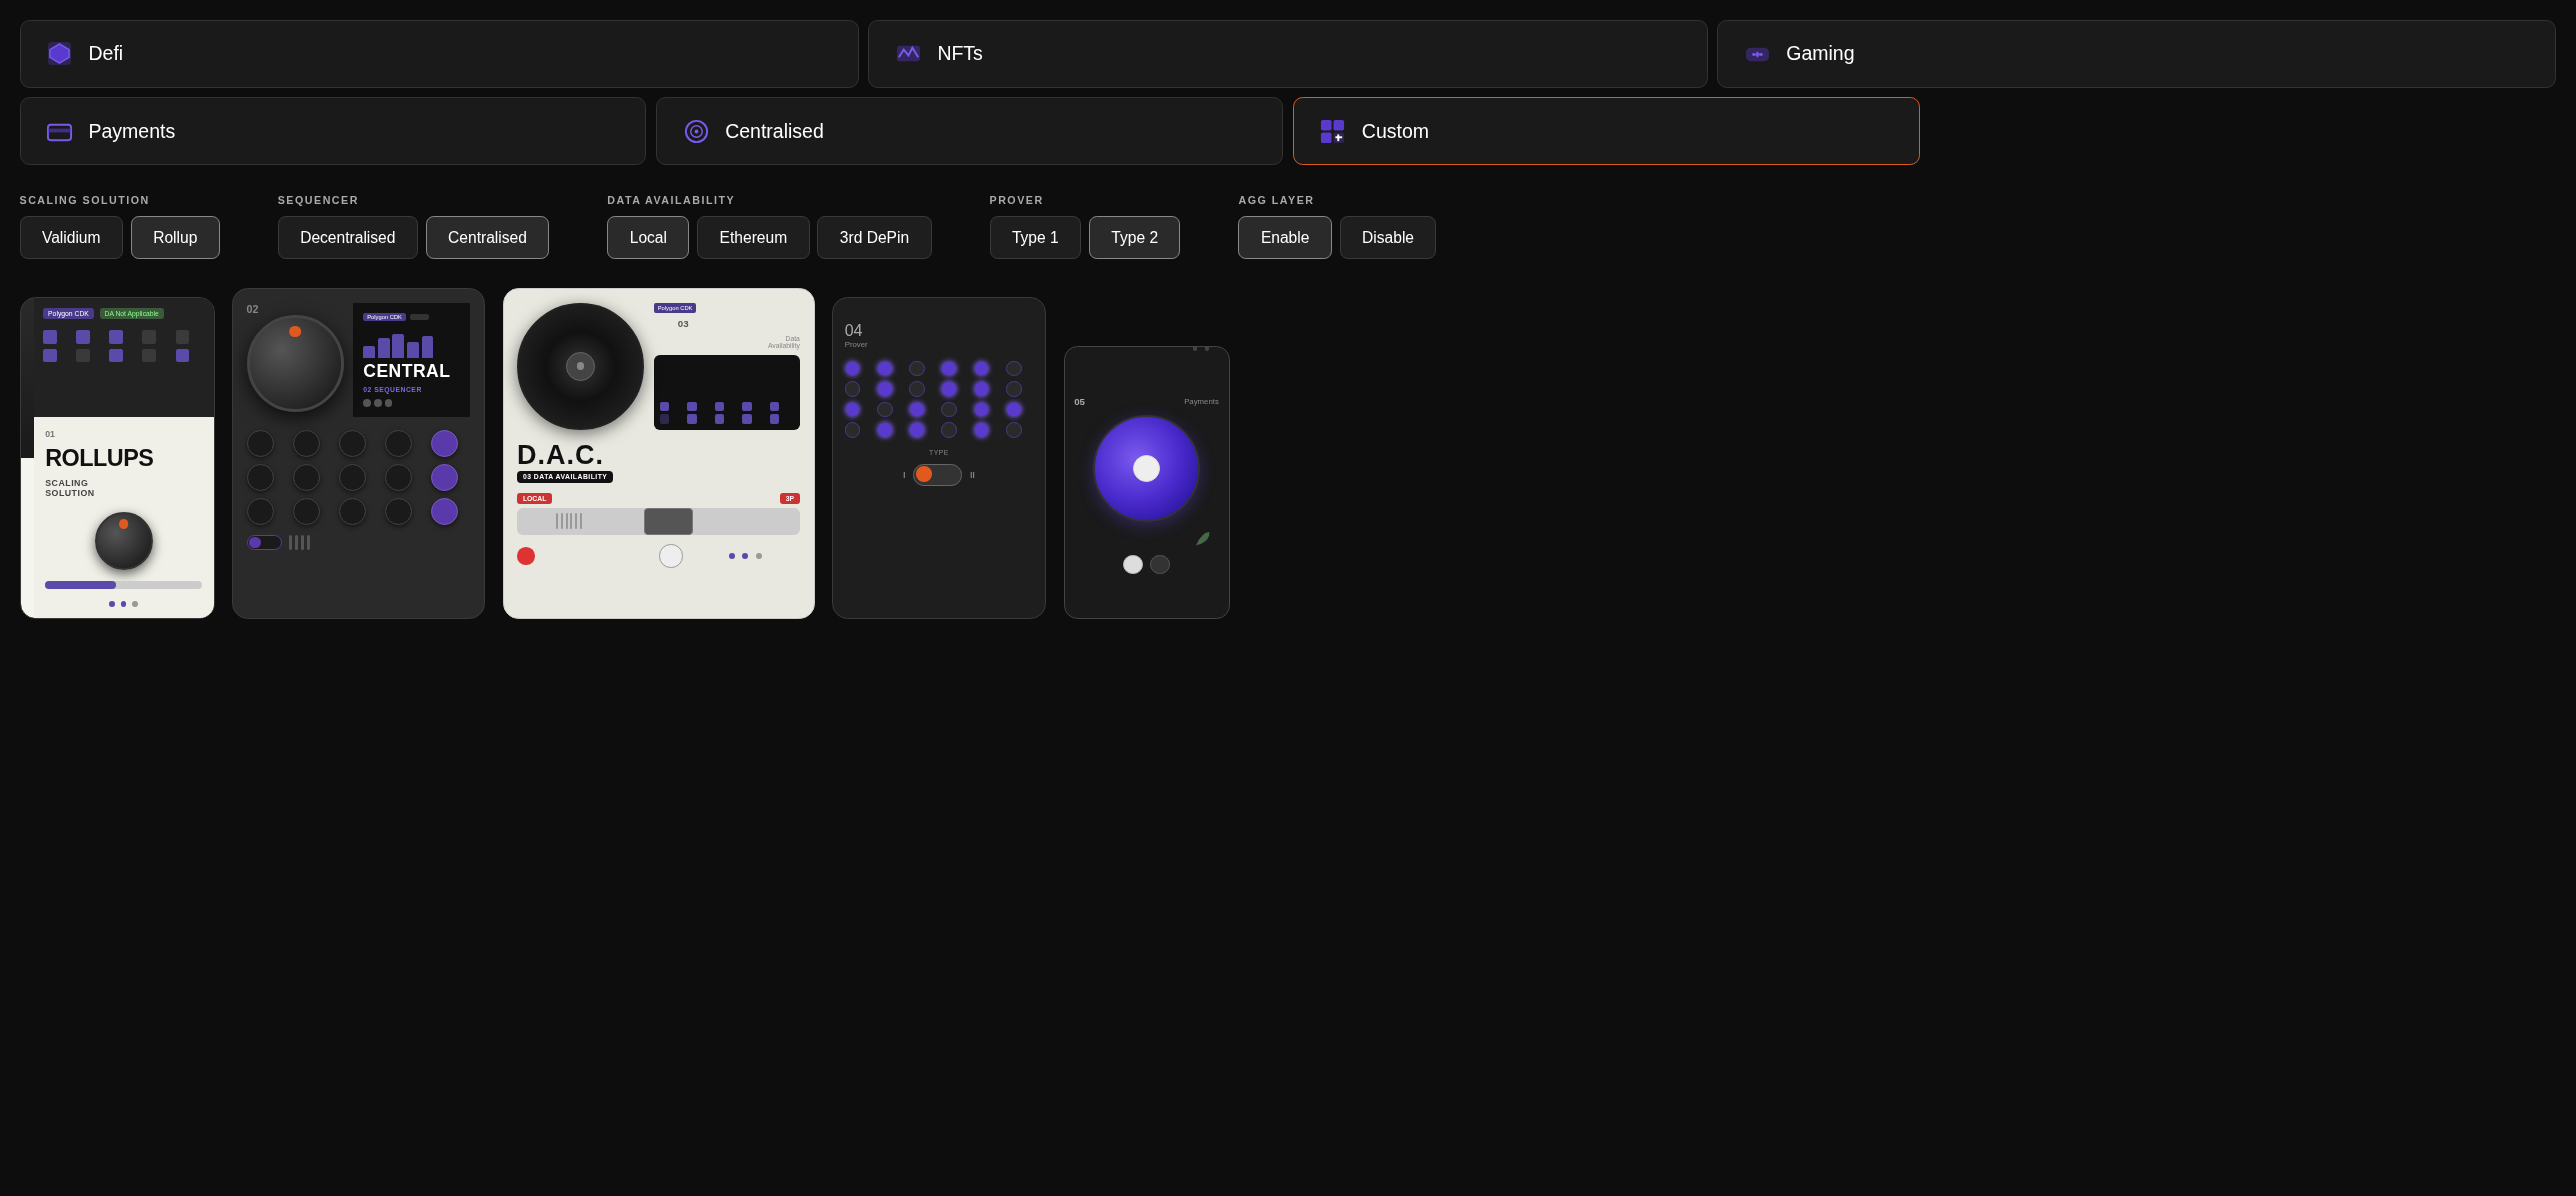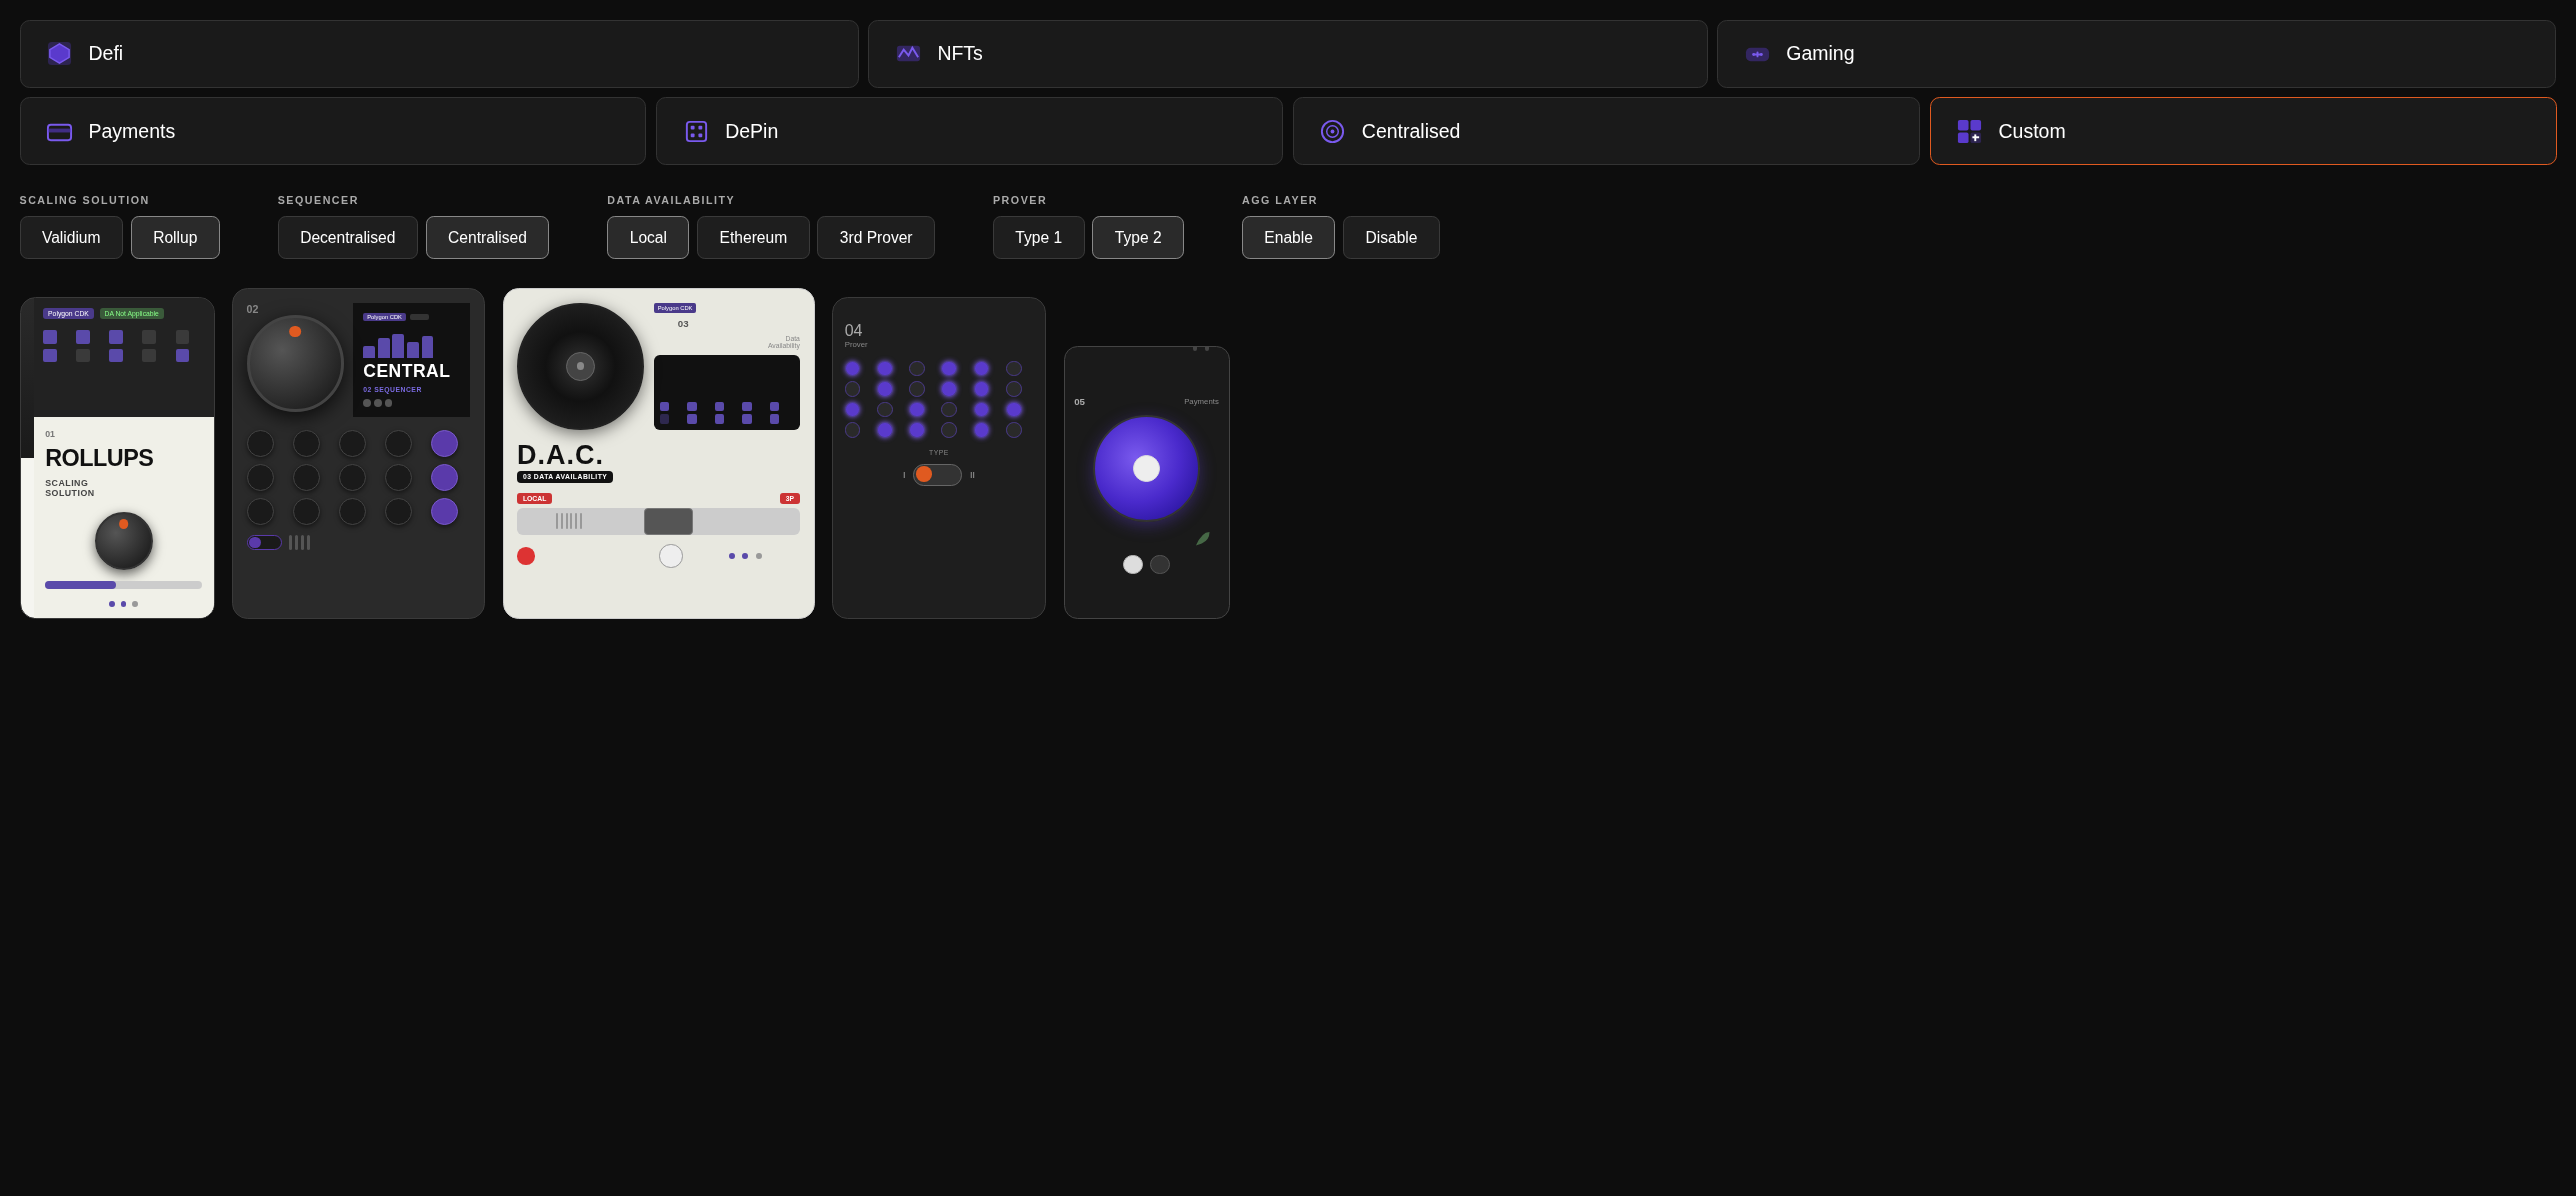--- a/index.html
+++ b/index.html
@@ -742,32 +742,20 @@
       <svg width="27" height="27" viewBox="0 0 28 28" fill="none">
         <rect x="2" y="7" width="24" height="16" rx="3" fill="none" stroke="#7a5aee" stroke-width="2"></rect>
         <rect x="2" y="11" width="24" height="4" fill="#5a3acc" opacity="0.6"></rect>
       </svg>
     </span>
     <span>Payments</span>
   </button>
   <button class="category-btn">
     <span class="cat-icon">
       <svg width="27" height="27" viewBox="0 0 28 28" fill="none">
-        <rect x="4" y="4" width="20" height="20" rx="3" fill="none" stroke="#7a5aee" stroke-width="2"></rect>
-        <rect x="8" y="8" width="4" height="4" rx="1" fill="#7a5aee"></rect>
-        <rect x="16" y="8" width="4" height="4" rx="1" fill="#7a5aee"></rect>
-        <rect x="8" y="16" width="4" height="4" rx="1" fill="#7a5aee"></rect>
-        <rect x="16" y="16" width="4" height="4" rx="1" fill="#7a5aee"></rect>
-      </svg>
-    </span>
-    <span>DePin</span>
-  </button>
-  <button class="category-btn">
-    <span class="cat-icon">
-      <svg width="27" height="27" viewBox="0 0 28 28" fill="none">
         <circle cx="14" cy="14" r="11" fill="none" stroke="#7a5aee" stroke-width="2"></circle>
         <circle cx="14" cy="14" r="6" fill="none" stroke="#7a5aee" stroke-width="1.5"></circle>
         <circle cx="14" cy="14" r="2" fill="#7a5aee"></circle>
       </svg>
     </span>
     <span>Centralised</span>
   </button>
   <button class="category-btn active orange-border">
     <span class="cat-icon">
       <svg width="27" height="27" viewBox="0 0 28 28" fill="none">
@@ -799,21 +787,21 @@
       <button class="ctrl-btn">Decentralised</button>
       <button class="ctrl-btn active">Centralised</button>
     </div>
   </div>
 
   <div class="control-group">
     <span class="control-label">DATA AVAILABILITY</span>
     <div class="control-buttons">
       <button class="ctrl-btn active">Local</button>
       <button class="ctrl-btn">Ethereum</button>
-      <button class="ctrl-btn">3rd Prover</button>
+      <button class="ctrl-btn">3rd DePin</button>
     </div>
   </div>
 
   <div class="control-group">
     <span class="control-label">PROVER</span>
     <div class="control-buttons">
       <button class="ctrl-btn">Type 1</button>
       <button class="ctrl-btn active">Type 2</button>
     </div>
   </div>

